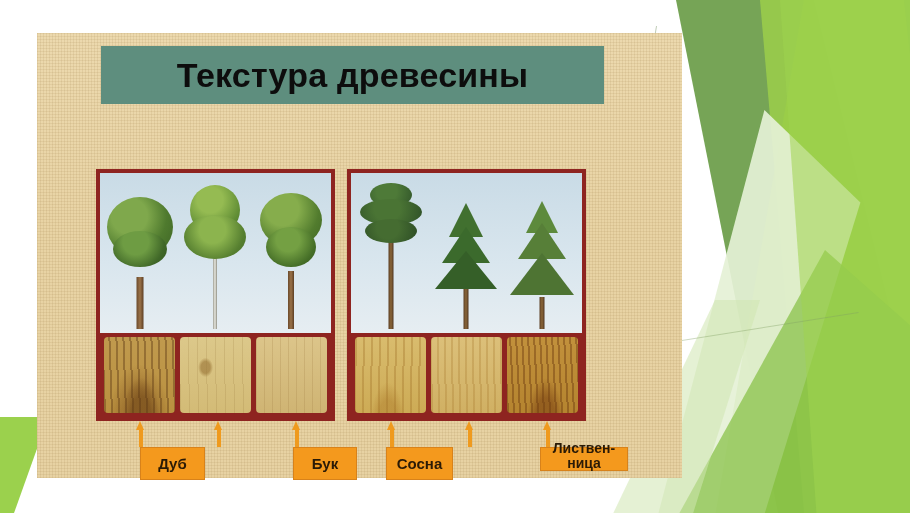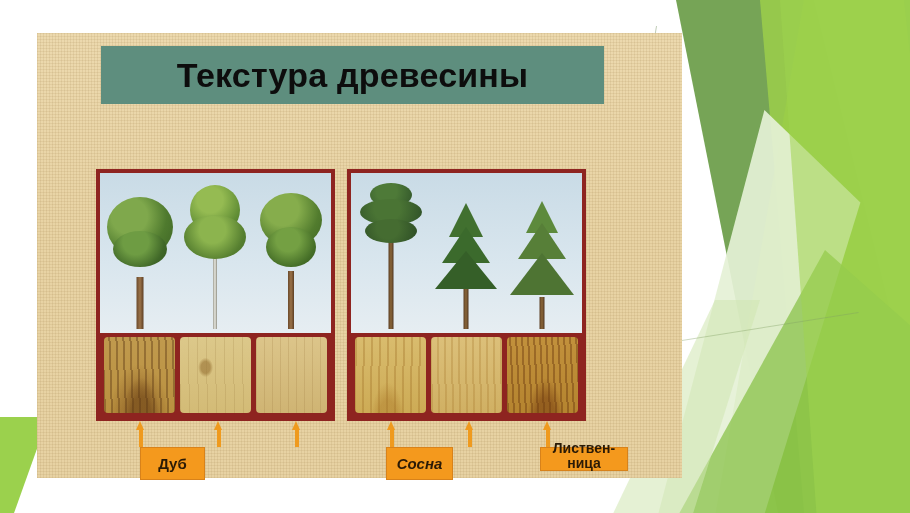--- a/index.html
+++ b/index.html
@@ -254,21 +254,24 @@
         <div class="arrow" style="left:447px;">
           <div class="head"></div>
             <div class="stem"></div>
           </div>
       </div>
 
       <div class="labels">
         <div class="lbl" style="left:12px;width:65px;">
           <span>Дуб</span>
           </div>
-        <div class="lbl" style="left:258px;width:67px;font-style:italic;">
+        <div class="lbl" style="left:165px;width:64px;">
+          <span>Бук</span>
+          </div>
+        <div class="lbl" style="left:258px;width:67px;">
           <span>Сосна</span>
           </div>
         <div class="lbl tall" style="left:412px;width:88px;">
           <span>Листвен-
 ница</span>
           </div>
       </div>
 
     </div>
   </div>

